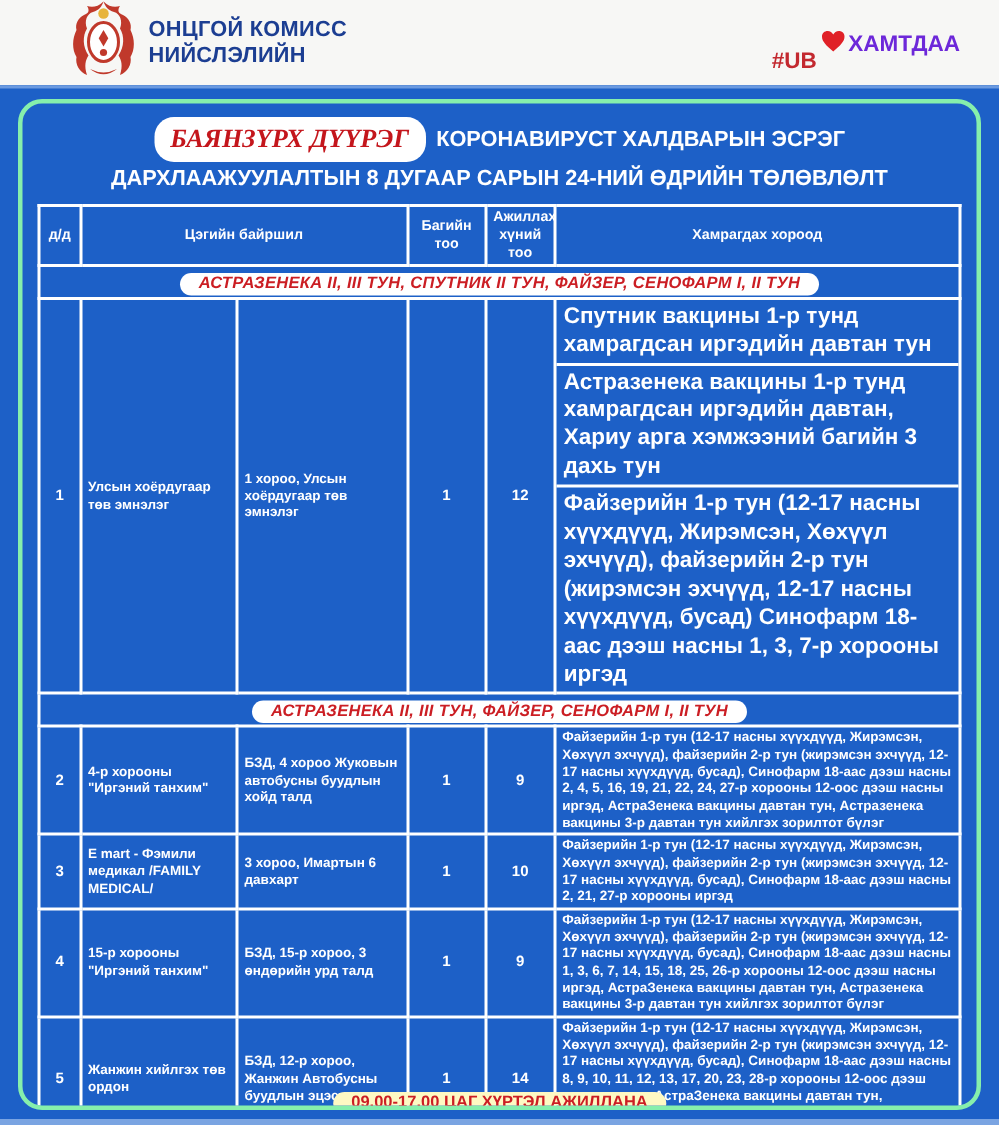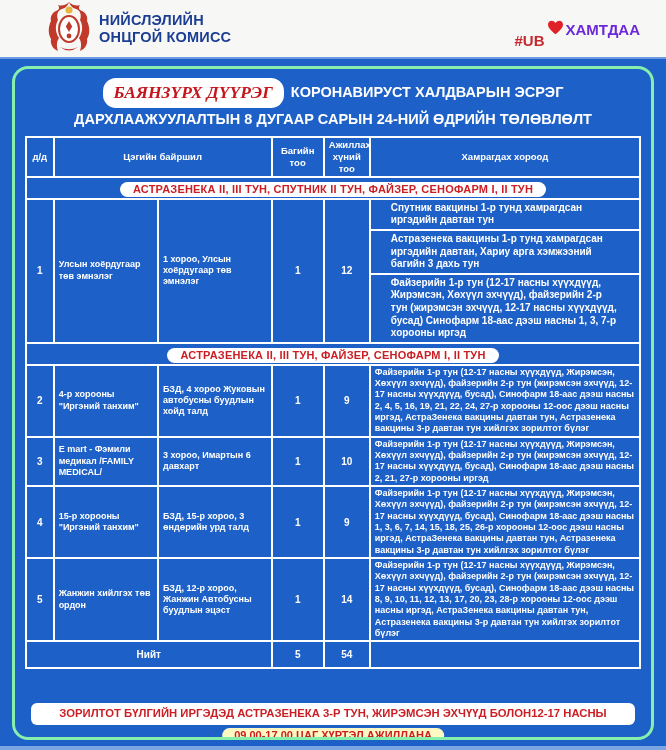--- a/index.html
+++ b/index.html
@@ -27,23 +27,23 @@
                  margin-right:7px;vertical-align:-1px;}
 
   
   table.schedule{width:calc(100% - 8px);margin:5px auto 0;border-collapse:collapse;table-layout:fixed;color:#fff;}
   .schedule th,.schedule td{border:2px solid #fff;font-weight:bold;padding:1px 4px;vertical-align:middle;box-sizing:border-box;}
   .schedule th{font-size:9.5px;line-height:1.25;text-align:center;height:34px;}
   .cell-text{font-size:9px;line-height:1.26;text-align:left;}
   .cell-num{font-size:10px;text-align:center;}
   .banner-cell{text-align:center;padding:2px 0;}
   .banner-pill{display:inline-block;background:#fff;color:#cb1e24;border-radius:10px;font-size:11px;
-               font-weight:bold;padding:1px 13px 2px;letter-spacing:.2px;}
+               font-weight:bold;padding:1px 13px 2px;letter-spacing:.2px;font-style:italic;}
   td.khoroo-multi{padding:0;vertical-align:top;}
-  .sub-row{padding:2px 20px;border-bottom:2px solid #fff;font-size:10px;line-height:1.26;}
+  .sub-row{padding:2px 5px;border-bottom:2px solid #fff;font-size:15px;line-height:1.26;}
   .sub-row:last-child{border-bottom:none;}
   .total-row td{height:27px;font-size:10px;text-align:center;}
 
   
   .footer-note{margin:8px 10px 12px;margin-top:auto;background:#fff;border-radius:6px;color:#cb1e24;
                font-weight:bold;font-size:11.3px;text-align:center;line-height:1.4;padding:3px 8px;}
   .hours-pill{position:absolute;bottom:-6px;left:50%;transform:translateX(-50%);background:#fef9c3;border-radius:9px;
               color:#cb1e24;font-weight:bold;font-size:11px;padding:1px 12px 2px;white-space:nowrap;}
 </style>
 </head>
@@ -60,22 +60,22 @@
             <path d="M23 1 C27 5 31 5 34 4 C32 7 33 9 36 10 C40 12 42 16 41 20 C44 26 44 33 41 38 C42 43 39 48 34 50 C36 44 35 40 33 37 C37 31 37 24 34 19 C36 14 34 9 30 8 C26 7 24 4 23 1 Z"></path>
           </g>
           <ellipse cx="23" cy="28" rx="10" ry="13" fill="#ffffff" stroke="#c0392b" stroke-width="2"></ellipse>
           <circle cx="23" cy="9" r="3.5" fill="#e7b43c"></circle>
           <path d="M23 20 l3.2 5.5 L23 31 l-3.2 -5.5 Z" fill="#c0392b"></path>
           <circle cx="23" cy="35" r="2.4" fill="#c0392b"></circle>
           <path d="M14 46 q9 7 18 0 q-9 4.5 -18 0 Z" fill="#c0392b"></path>
         </svg>
       </span>
       <div class="brand-name">
+        <div>ОНЦГОЙ КОМИСС</div>
         <div>НИЙСЛЭЛИЙН</div>
-        <div>ОНЦГОЙ КОМИСС</div>
       </div>
     </div>
     <div class="hashtag">
       <span class="prefix">#UB</span>
       <span>
         <svg width="17" height="15" viewBox="0 0 24 22" aria-hidden="true">
           <path d="M12 21 C5 15 1 11 1 6.5 C1 3 3.5 1 6.5 1 C9 1 11 2.5 12 4.5 C13 2.5 15 1 17.5 1 C20.5 1 23 3 23 6.5 C23 11 19 15 12 21 Z" fill="#e02127"></path>
         </svg>
       </span>
       <span class="suffix">ХАМТДАА</span>

